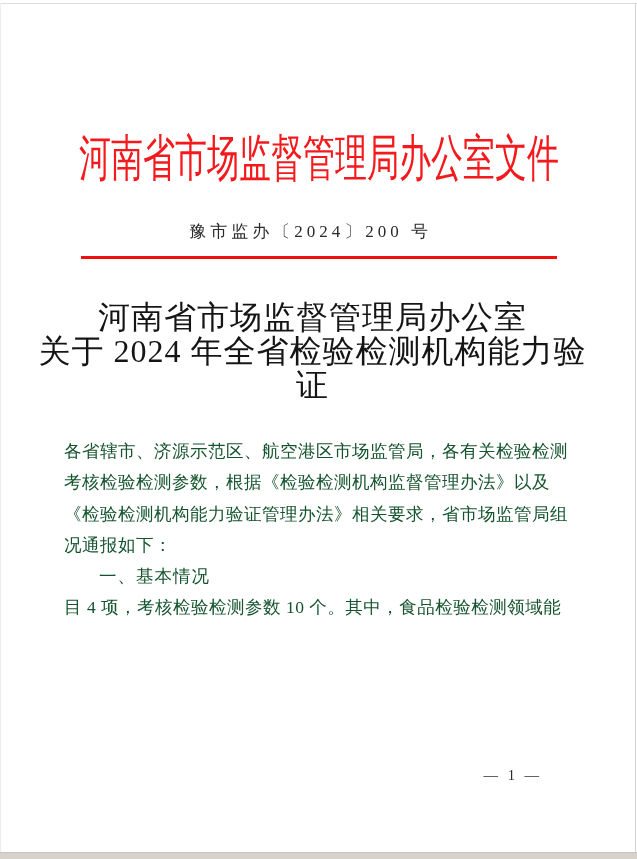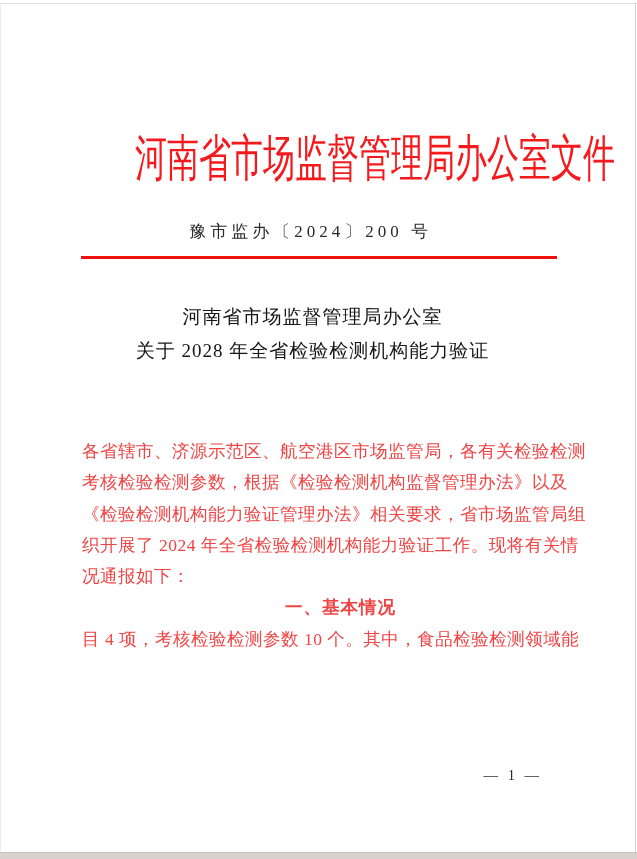--- a/index.html
+++ b/index.html
@@ -13,21 +13,21 @@
   }
   .edge-top{position:absolute;top:3px;left:0;right:0;height:1px;background:#dedede;}
   .edge-left{position:absolute;top:3px;bottom:6px;left:0;width:1px;background:#ededed;}
   .edge-right{position:absolute;top:3px;bottom:6px;right:1px;width:1px;background:#d2d2d2;}
   .bottom-shadow{
     position:absolute;left:0;right:0;bottom:0;height:6px;
     background:#d7d2cc;border-top:1px solid #c9c4be;
   }
   .red-header{
     position:absolute;top:128px;left:0;right:0;
-    display:flex;justify-content:flex-start;
+    display:flex;justify-content:center;
   }
   .red-header span{
     display:inline-block;white-space:nowrap;
     font-size:50px;line-height:60px;font-weight:400;
     color:#f4191c;
     transform:scaleX(0.64);transform-origin:center;
     font-family:"Liberation Serif", serif;
   }
   .doc-number{
     position:absolute;top:220px;left:0;right:16px;
@@ -35,33 +35,33 @@
     font-size:17px;letter-spacing:4px;color:#2a2a2a;
     white-space:nowrap;
   }
   .red-rule{
     position:absolute;top:256px;left:81px;width:476px;height:3px;
     background:#f2100f;
   }
   .doc-title{
     position:absolute;top:300px;left:28px;right:40px;
     text-align:center;
-    font-size:19px;line-height:34px;letter-spacing:1px;
+    font-size:32px;line-height:34px;letter-spacing:1px;
     color:#151515;
   }
   .body-text{
-    position:absolute;top:436px;left:82px;width:482px;
+    position:absolute;top:436px;left:64px;width:482px;
     font-size:17.5px;line-height:31.3px;
-    color:#ef4444;letter-spacing:0.5px;
+    color:#14532d;letter-spacing:0.5px;
   }
   .body-text .line{white-space:nowrap;}
   .body-text .indent{text-indent:2em;}
   .body-text .bold{
     font-family:"Liberation Sans", sans-serif;
-    font-weight:700;letter-spacing:1px;text-align:center;
+    font-weight:400;letter-spacing:1px;
   }
   .page-number{
     position:absolute;top:767px;right:95px;
     font-size:14.5px;letter-spacing:3px;color:#2a2a2a;
     white-space:nowrap;
   }
 </style>
 </head>
 <body>
 
@@ -74,28 +74,27 @@
   <div class="red-header">
     <span>河南省市场监督管理局办公室文件</span>
   </div>
 
   <div class="doc-number">豫市监办〔2024〕200 号</div>
 
   <div class="red-rule"></div>
 
   <div class="doc-title">
     <div class="title-line">河南省市场监督管理局办公室</div>
-    <div class="title-line">关于 2028 年全省检验检测机构能力验证</div>
+    <div class="title-line">关于 2024 年全省检验检测机构能力验证</div>
   </div>
 
   <div class="body-text">
     <div class="line">各省辖市、济源示范区、航空港区市场监管局，各有关检验检测</div>
     <div class="line">考核检验检测参数，根据《检验检测机构监督管理办法》以及</div>
     <div class="line">《检验检测机构能力验证管理办法》相关要求，省市场监管局组</div>
-    <div class="line">织开展了 2024 年全省检验检测机构能力验证工作。现将有关情</div>
     <div class="line">况通报如下：</div>
     <div class="line indent bold">一、基本情况</div>
     <div class="line">目 4 项，考核检验检测参数 10 个。其中，食品检验检测领域能</div>
   </div>
 
   <div class="page-number">— 1 —</div>
 
   <div class="bottom-shadow"></div>
 </div>
 

